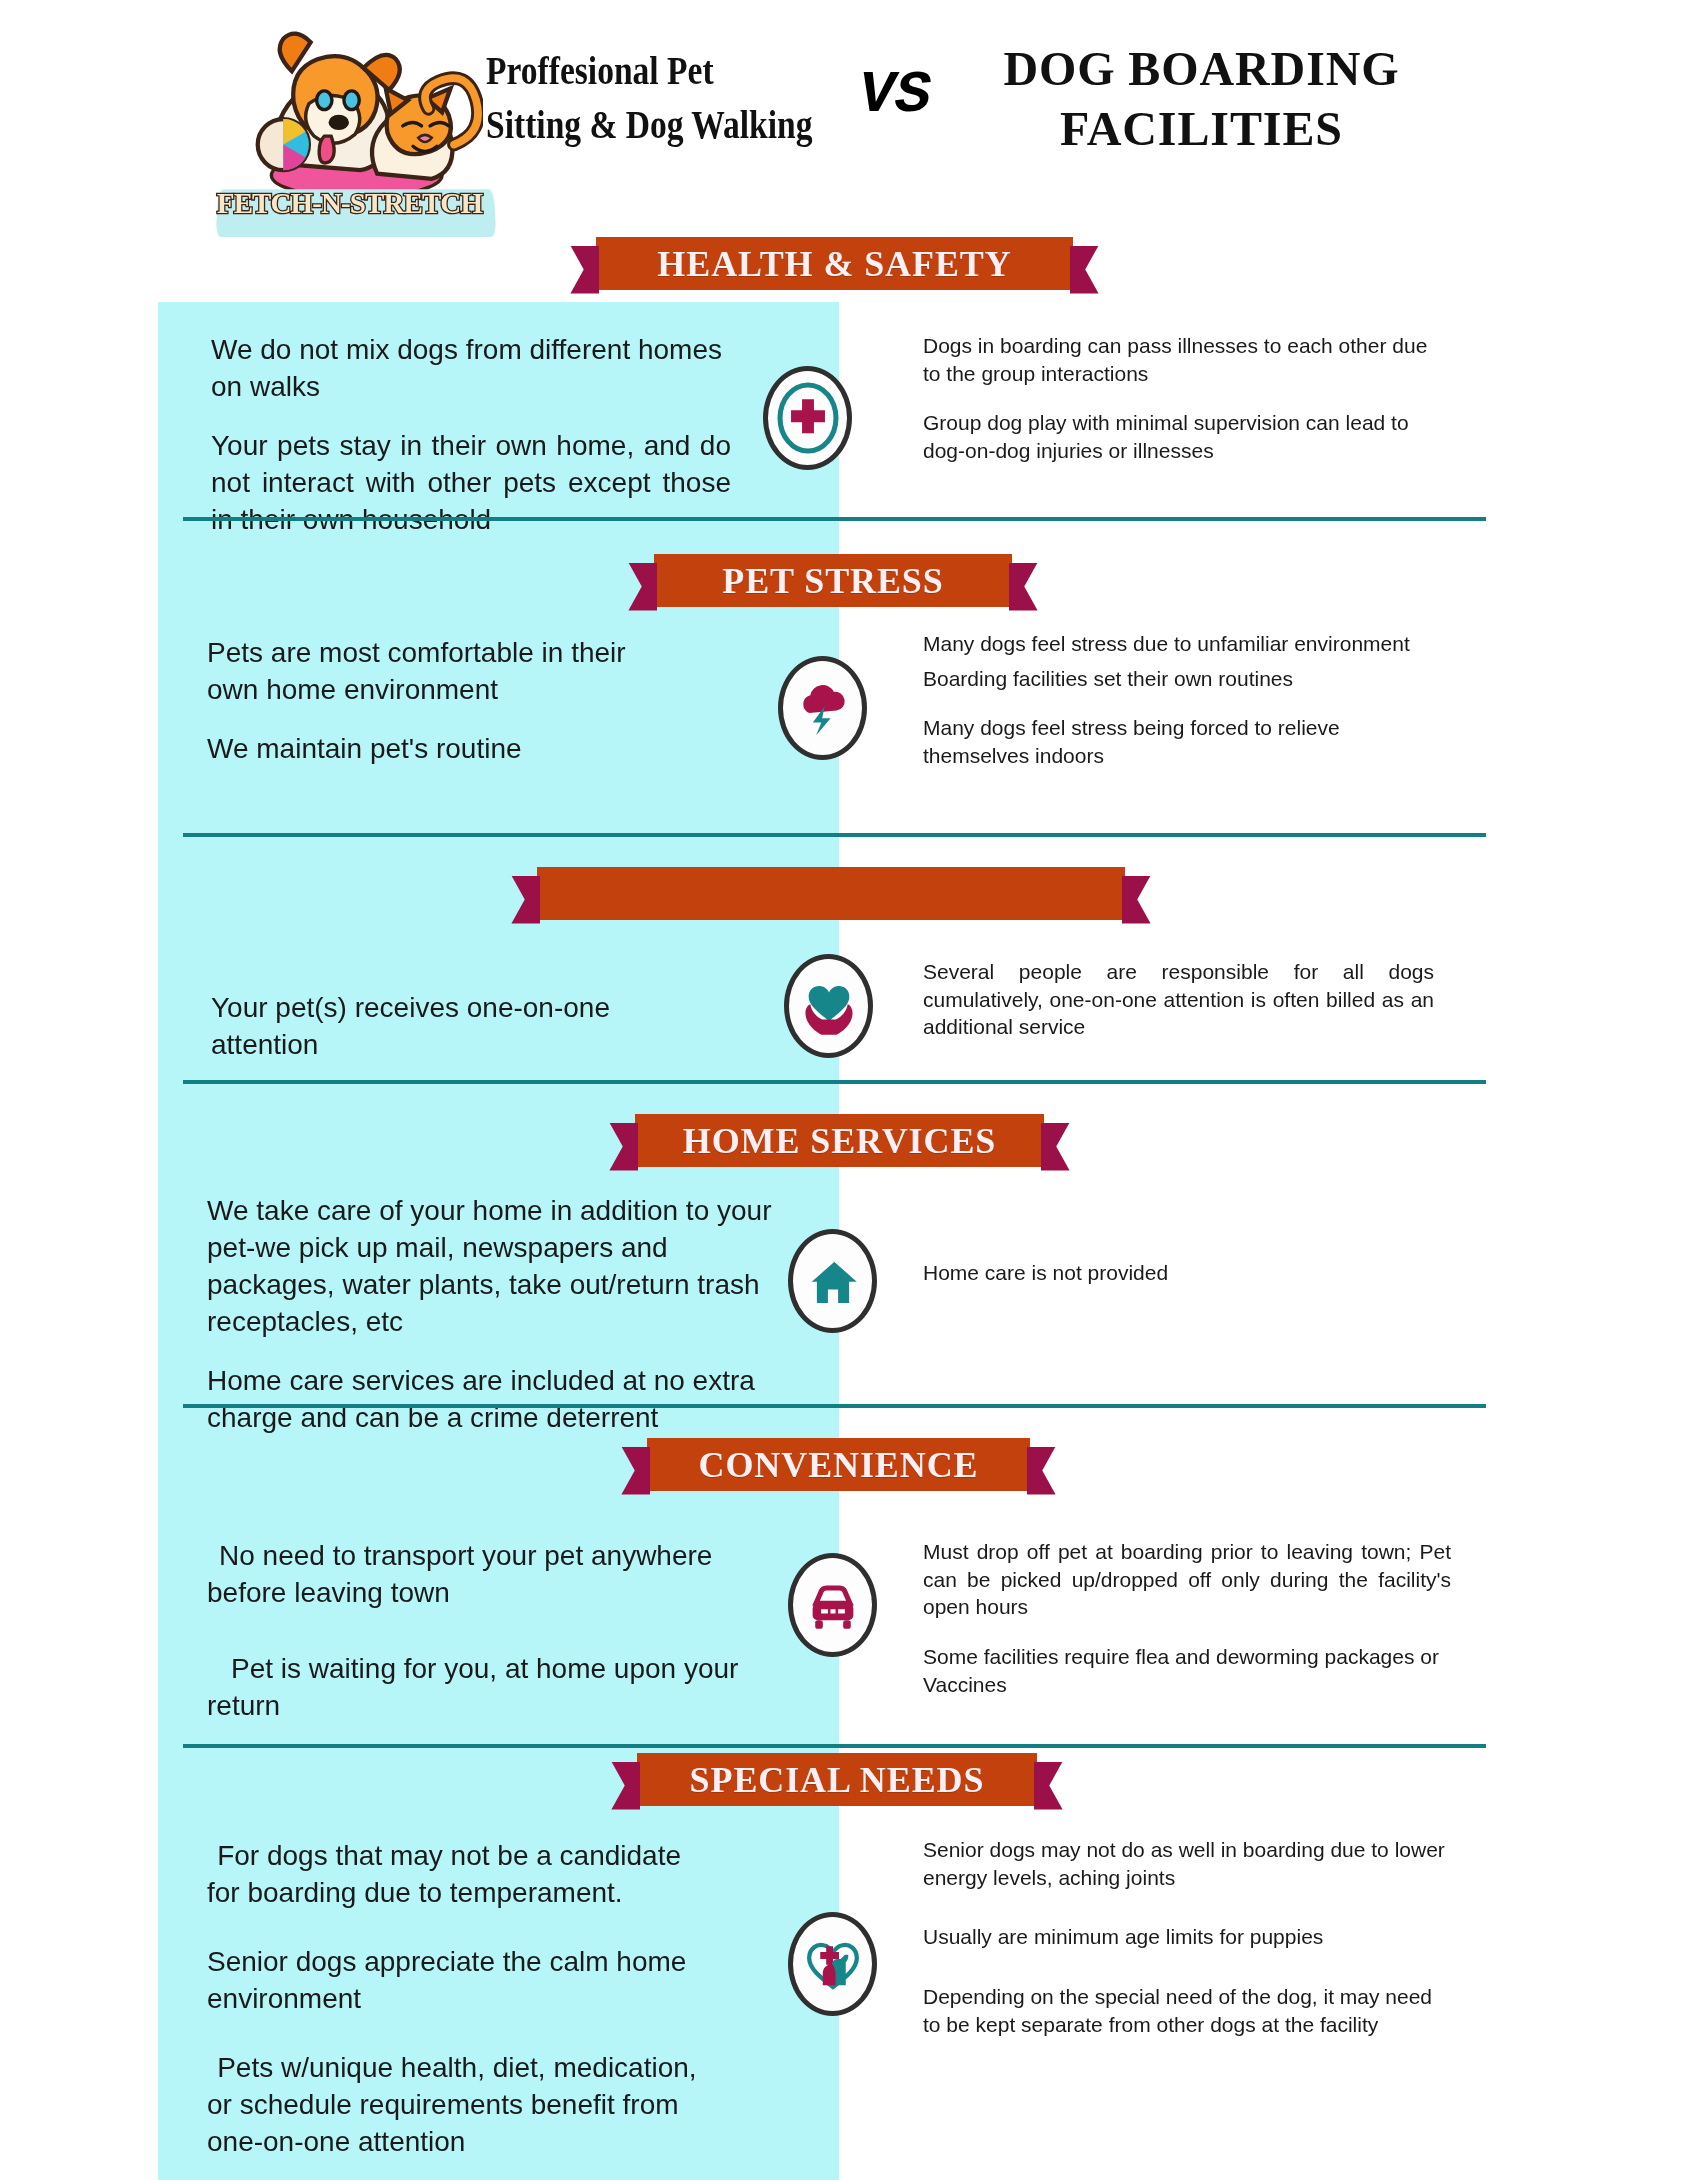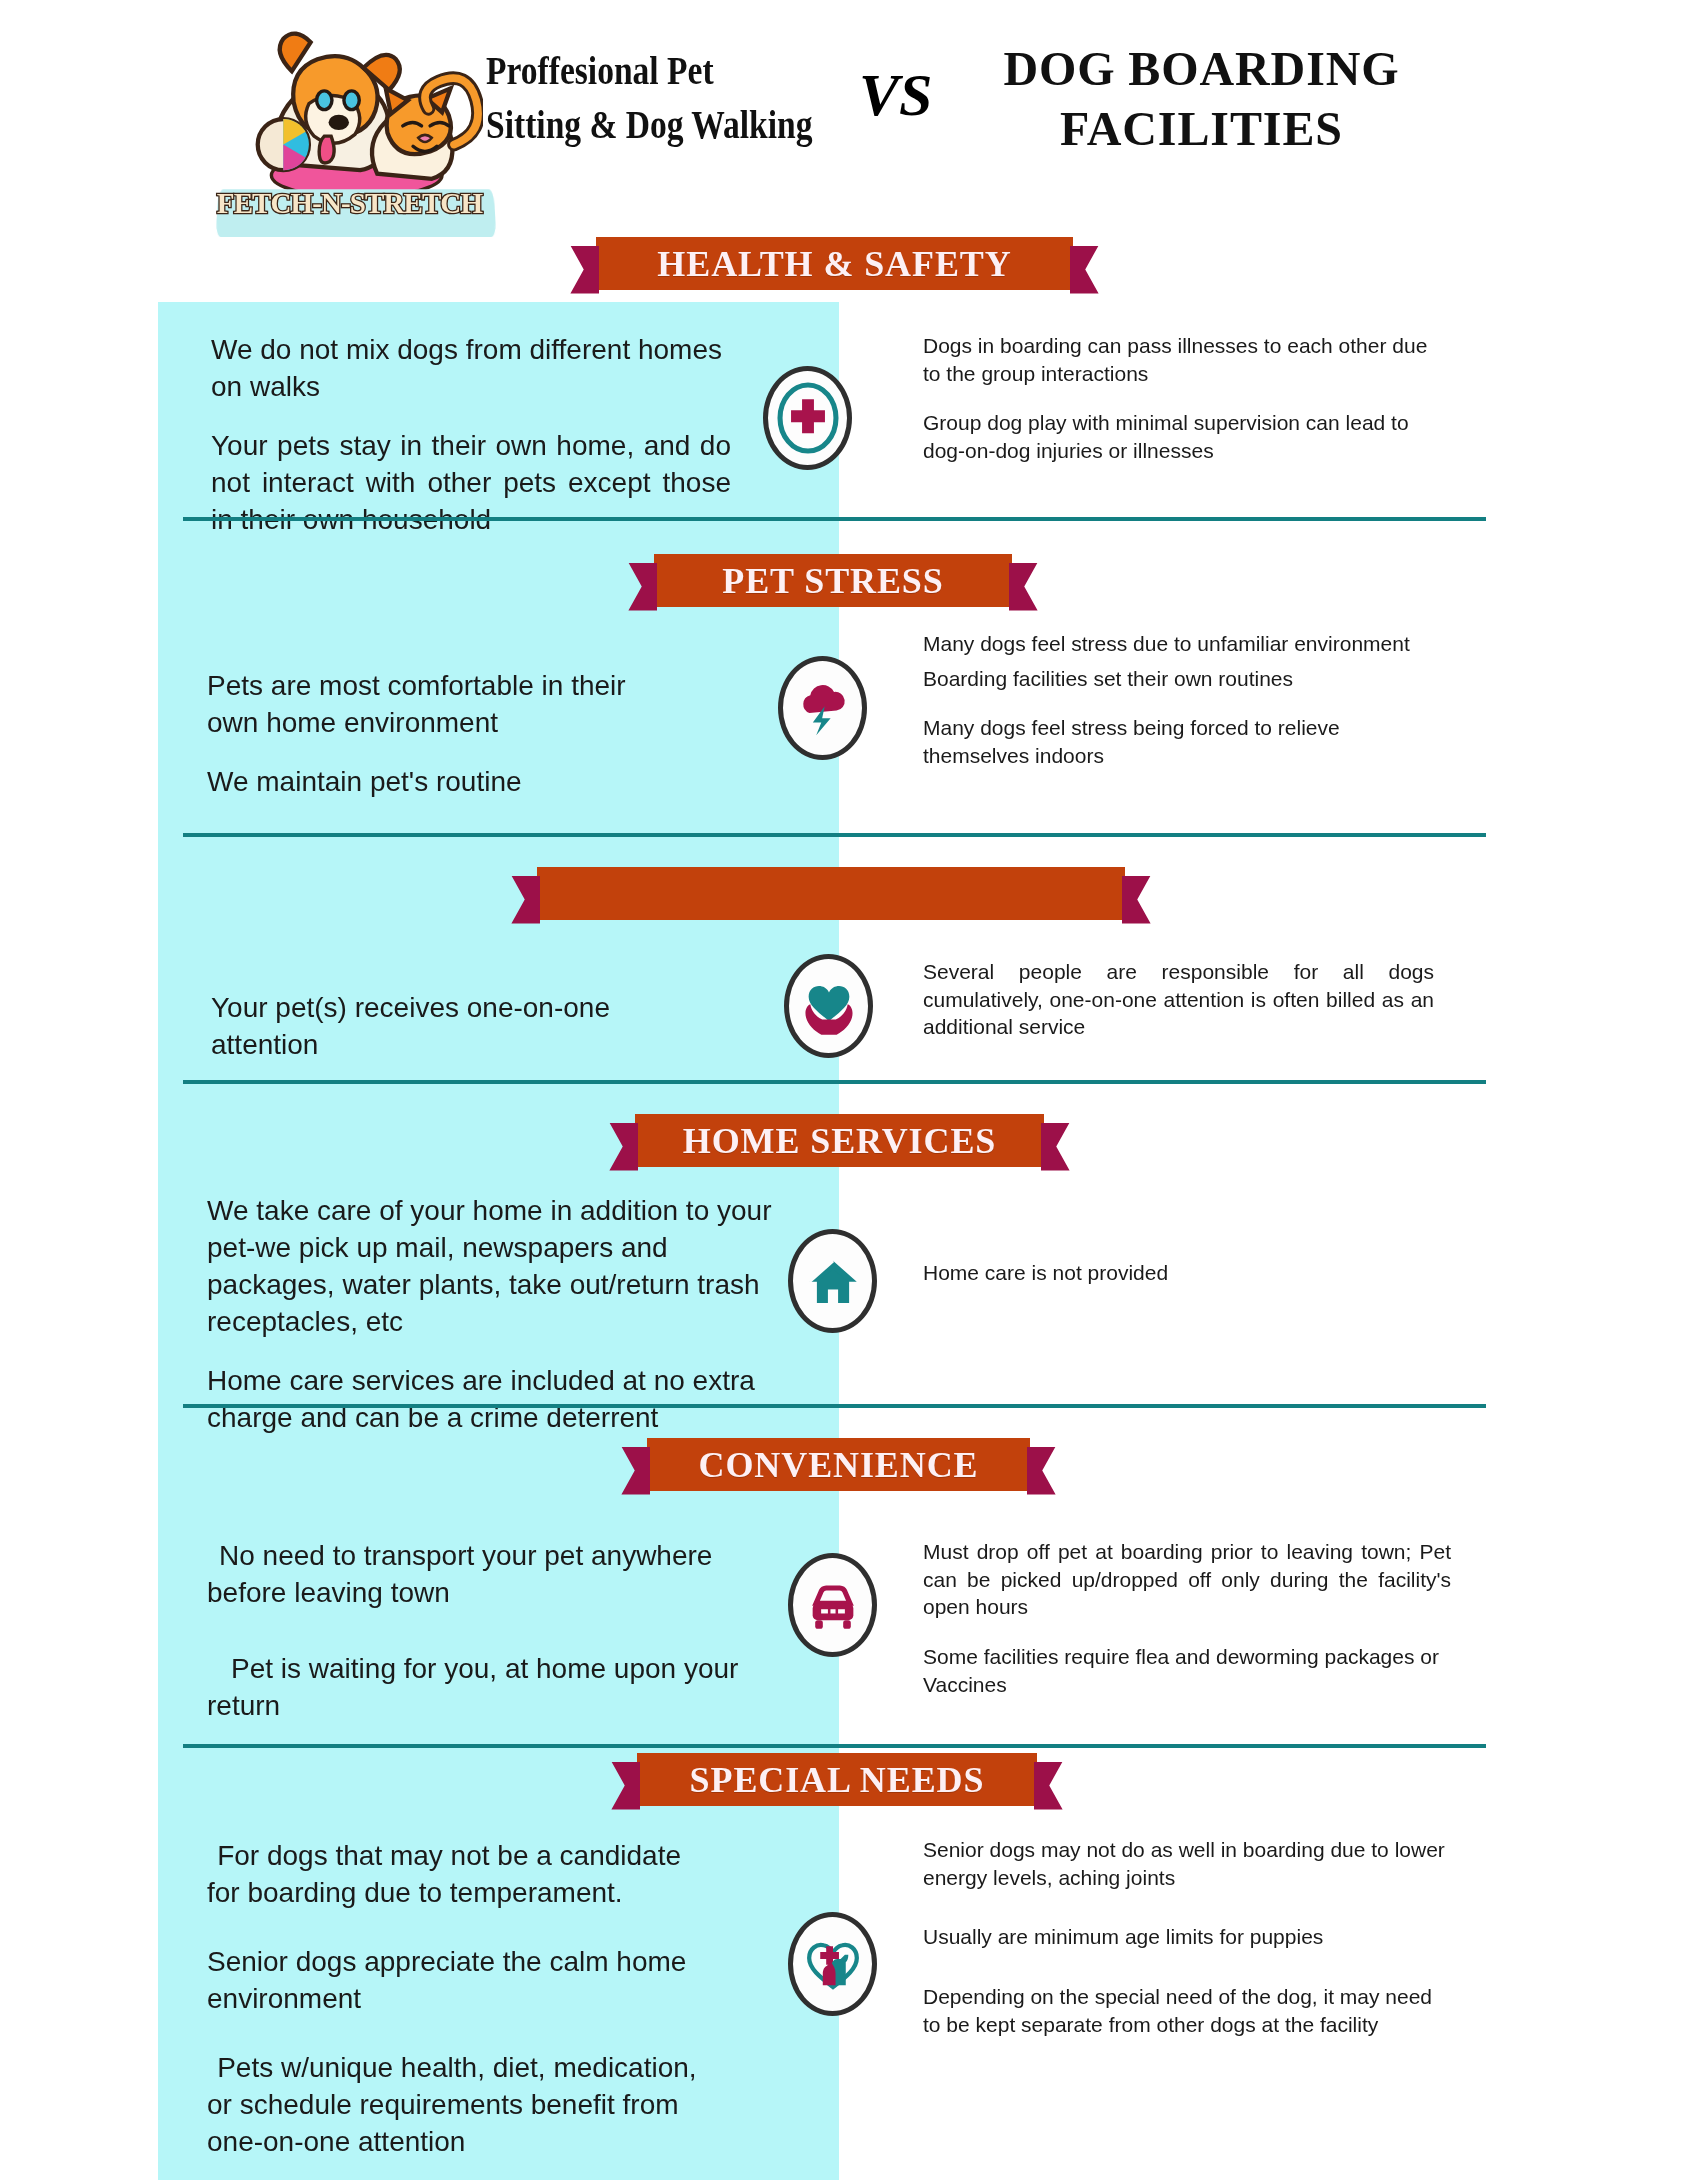--- a/index.html
+++ b/index.html
@@ -41,21 +41,21 @@
     position:absolute;left:486px;top:44px;width:358px;
     font-family:"Liberation Serif", serif;
     font-weight:bold;font-size:39px;line-height:1.38;
     color:#111;letter-spacing:0px;
     transform:scaleX(0.86);transform-origin:left top;
   }
   #title-left div{white-space:nowrap;}
 
   #vs{
     position:absolute;left:859px;top:61px;
-    font-family:Liberation Serif, serif;
+    font-family:Liberation Mono, monospace;
     font-weight:bold;font-style:italic;font-size:60px;color:#000;
   }
 
   #title-right{
     position:absolute;left:963px;top:39px;width:477px;
     text-align:center;
     font-family:"Liberation Serif", serif;
     font-weight:bold;font-size:48px;line-height:1.25;
     color:#111;letter-spacing:0.9px;
   }
@@ -190,21 +190,21 @@
   <div class="para">Dogs in boarding can pass illnesses to each other due to the group interactions</div>
   <div class="para">Group dog play with minimal supervision can lead to dog-on-dog injuries or illnesses</div>
 </div>
 <div class="divider" style="top:517px;"></div>
 
 <div class="ribbon" style="left:654px;top:554px;width:358px;">
   <span class="tail l"></span>
   <span class="tail r"></span>
   <span class="lbl">PET STRESS</span>
 </div>
-<div class="col-left" style="left:207px;top:668px;width:477px;">
+<div class="col-left" style="left:207px;top:635px;width:477px;">
   <div class="para">Pets are most comfortable in their own home environment</div>
   <div class="para">We maintain pet's routine</div>
 </div>
 <div class="icon-badge" style="left:778px;top:656px;">
   <svg width="68" height="78" viewBox="0 0 80 92">
     <ellipse cx="40" cy="46" rx="33" ry="39" fill="none" stroke="#2f2f2f" stroke-width="0"></ellipse>
     <path d="M24 52a11 11 0 0 1 1-21 15 15 0 0 1 28-4 11 11 0 0 1 3 22z" fill="#a8134c"></path>
     <path d="M42 44l-14 19h10l-6 15 17-20H39z" fill="#17868a"></path>
   </svg>
 </div>

